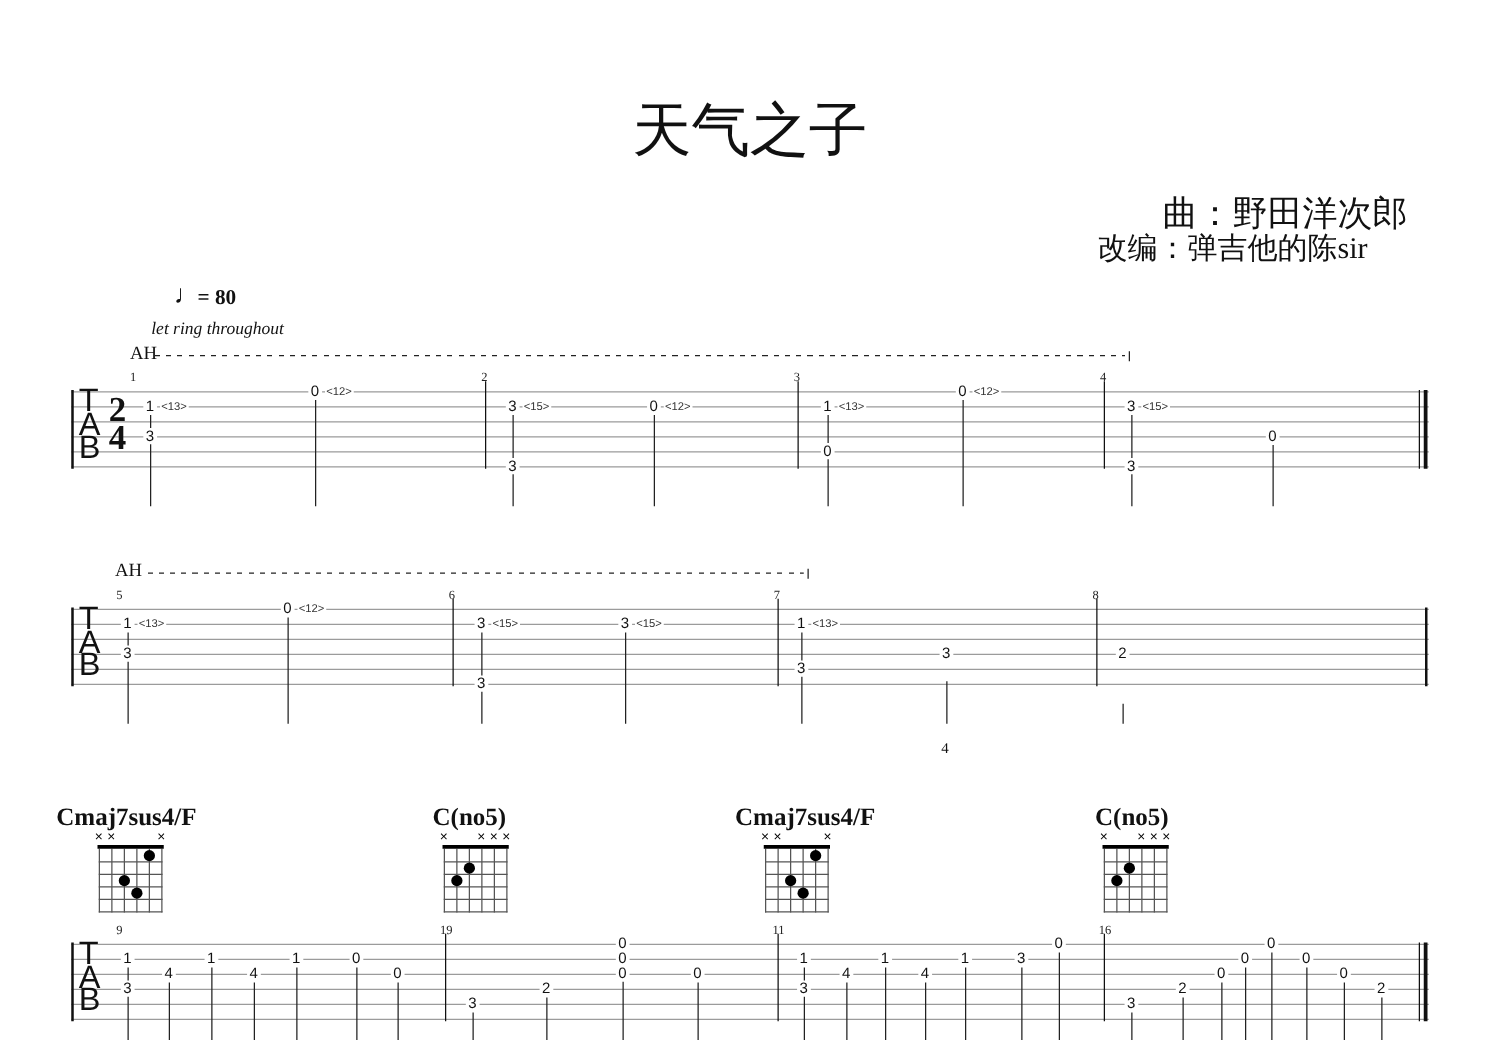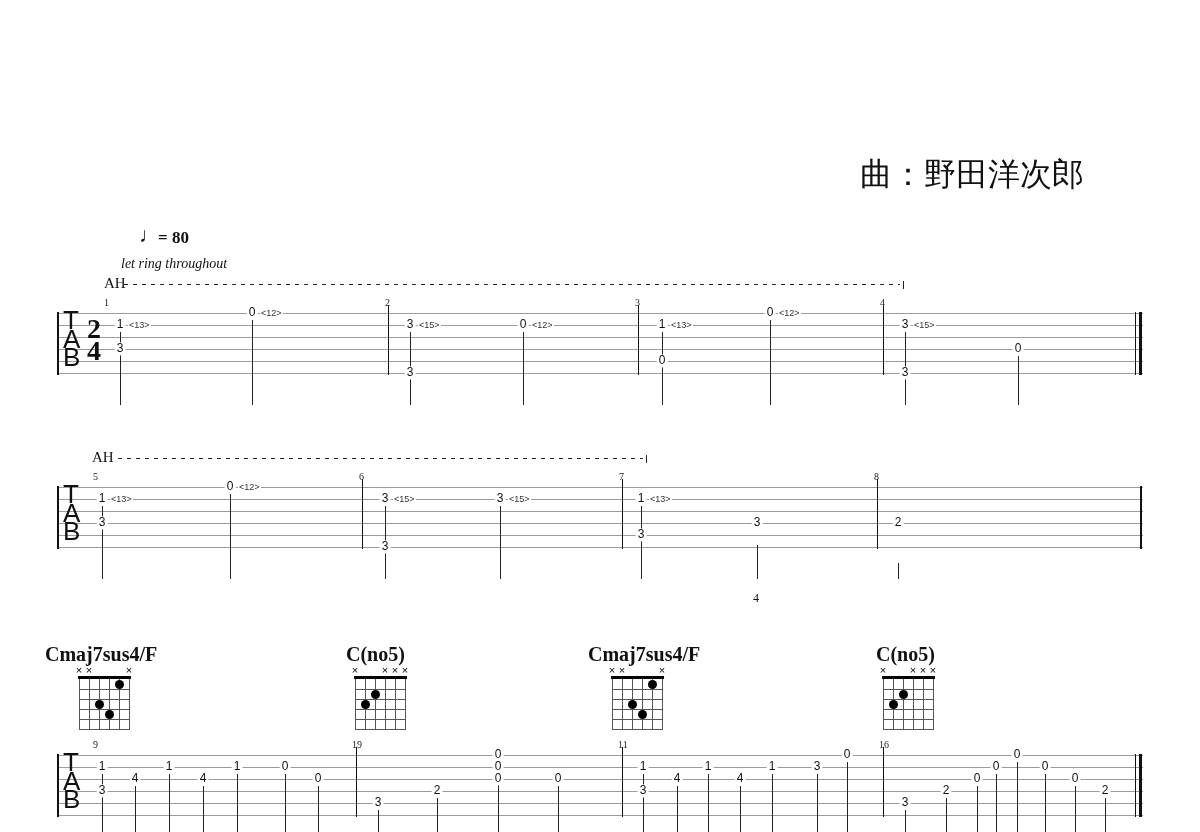--- a/index.html
+++ b/index.html
@@ -6,24 +6,26 @@
   #canvas{position:relative;width:1200px;height:832px;background:#ffffff;overflow:hidden;
           font-family:"Liberation Serif",serif;color:#111;}
   .abs{position:absolute;}
   .nowrap{white-space:nowrap;}
 </style>
 </head>
 <body>
 
 <div id="canvas">
 
-
-
-  <div class="abs nowrap" style="left:860px;top:157px;font-size:32px;line-height:1.1;">曲：野田洋次郎</div>
-
+  <div class="abs nowrap" style="left:600px;top:80px;transform:translateX(-50%);font-size:47px;line-height:1.1;">天气之子</div>
+
+
+  <div class="abs nowrap" style="left:930px;top:157px;font-size:28px;line-height:1.1;">曲：野田洋次郎</div>
+
+  <div class="abs nowrap" style="left:878px;top:186px;font-size:24px;line-height:1.1;">改编：弹吉他的陈sir</div>
 
   <div class="abs" style="left:139px;top:225px;font-size:21px;line-height:1;">♩</div>
 
   <div class="abs nowrap" style="left:158px;top:229px;font-size:17px;font-weight:bold;line-height:1;">= 80</div>
 
   <div class="abs nowrap" style="left:121px;top:256px;font-size:14px;font-style:italic;line-height:1.1;">let ring throughout</div>
 
   <div id="score"></div>
 <div class="abs" style="left: 57px; top: 313px; width: 1086px; height: 1px; background: rgb(155, 155, 155);"></div>
     <div class="abs" style="left: 57px; top: 325px; width: 1086px; height: 1px; background: rgb(155, 155, 155);"></div>

